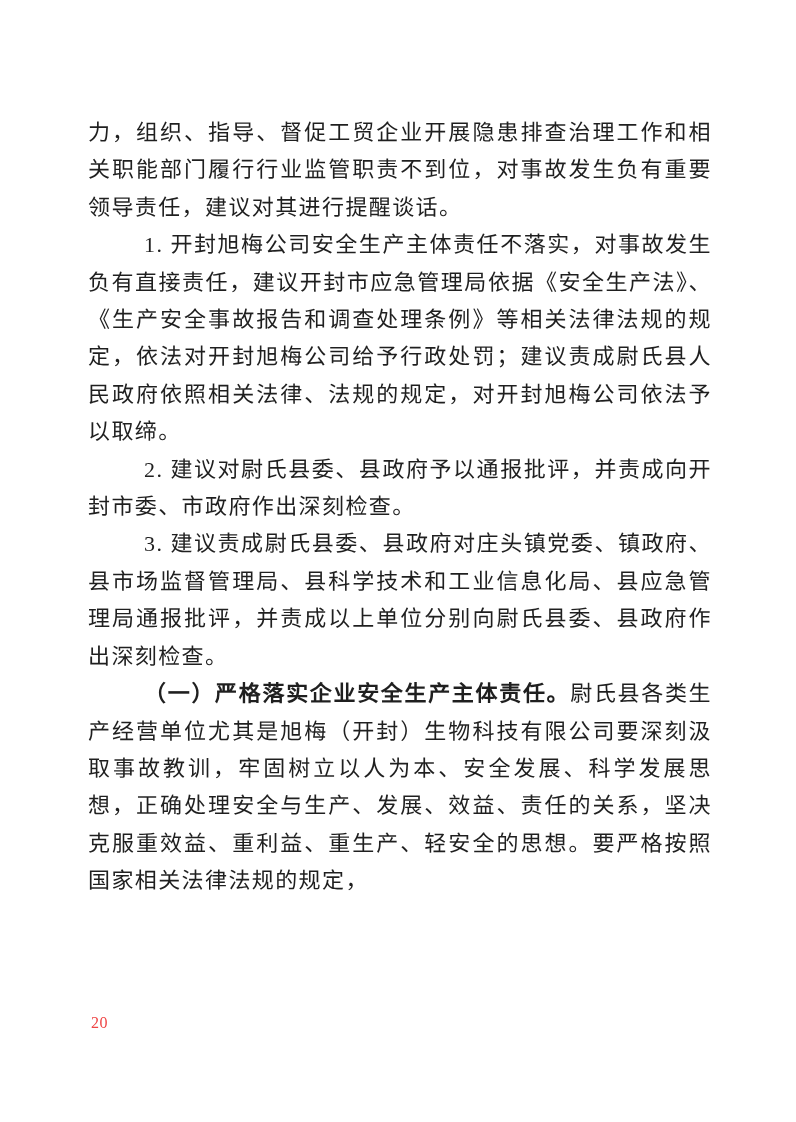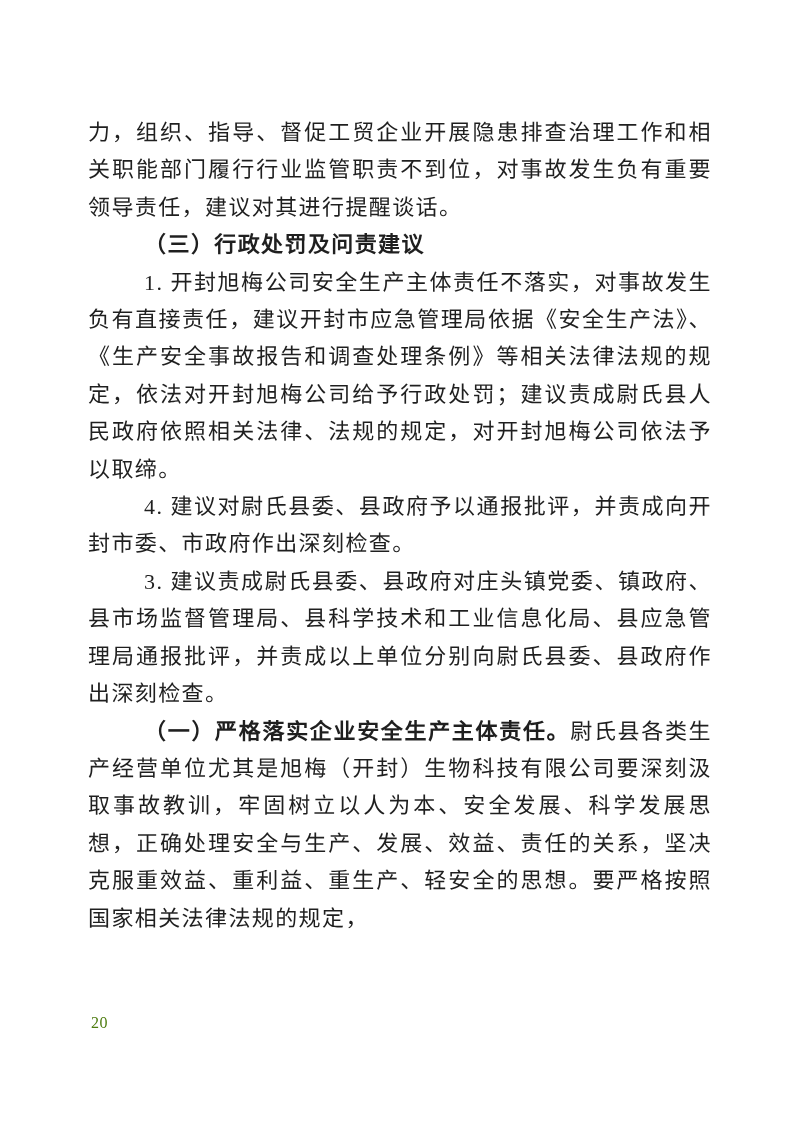--- a/index.html
+++ b/index.html
@@ -52,38 +52,37 @@
   }
   .para .lead {
     font-weight: bold;
   }
   .page-number {
     position: absolute;
     left: 91px;
     top: 1014px;
     font-size: 16px;
     letter-spacing: 0.5px;
-    color: #4d7c0f;
+    color: #ef4444;
     font-family: "Liberation Serif", serif;
   }
 </style>
 </head>
 <body>
 
 <div class="page">
   <div class="page-content" id="page-content">
 
   <p class="para body"><span class="body-text">力，组织、指导、督促工贸企业开展隐患排查治理工作和相关职能部门履行行业监管职责不到位，对事故发生负有重要领导责任，建议对其进行提醒谈话。</span></p>
 
 
-  <p class="para heading-kai indent"><span class="body-text">（三）行政处罚及问责建议</span></p>
 
   <p class="para body indent"><span class="body-text">1. 开封旭梅公司安全生产主体责任不落实，对事故发生负有直接责任，建议开封市应急管理局依据《安全生产法》、《生产安全事故报告和调查处理条例》等相关法律法规的规定，依法对开封旭梅公司给予行政处罚；建议责成尉氏县人民政府依照相关法律、法规的规定，对开封旭梅公司依法予以取缔。</span></p>
 
-  <p class="para body indent"><span class="body-text">4. 建议对尉氏县委、县政府予以通报批评，并责成向开封市委、市政府作出深刻检查。</span></p>
+  <p class="para body indent"><span class="body-text">2. 建议对尉氏县委、县政府予以通报批评，并责成向开封市委、市政府作出深刻检查。</span></p>
 
   <p class="para body indent"><span class="body-text">3. 建议责成尉氏县委、县政府对庄头镇党委、镇政府、县市场监督管理局、县科学技术和工业信息化局、县应急管理局通报批评，并责成以上单位分别向尉氏县委、县政府作出深刻检查。</span></p>
 
 
   <p class="para body indent"><span class="lead">（一）严格落实企业安全生产主体责任。</span><span class="body-text">尉氏县各类生产经营单位尤其是旭梅（开封）生物科技有限公司要深刻汲取事故教训，牢固树立以人为本、安全发展、科学发展思想，正确处理安全与生产、发展、效益、责任的关系，坚决克服重效益、重利益、重生产、轻安全的思想。要严格按照国家相关法律法规的规定，</span></p>
 </div>
   <div class="page-number">20</div>
 </div>
 
 </body></html>

